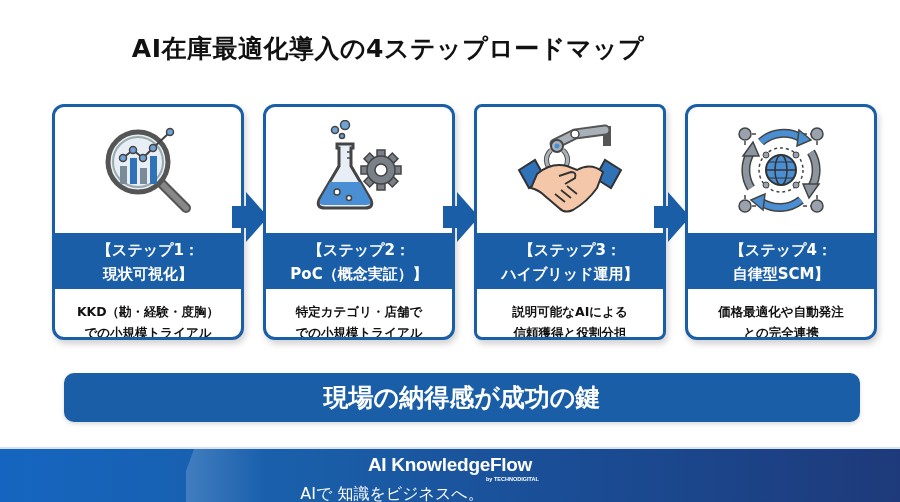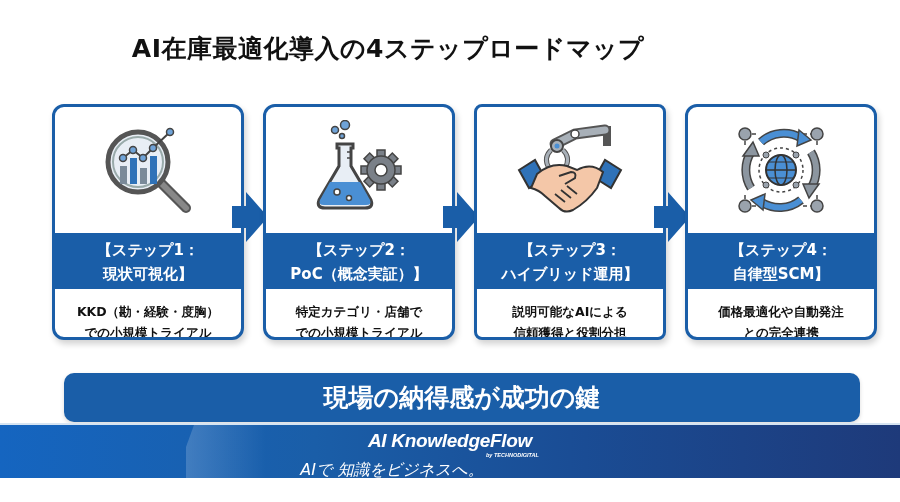--- a/index.html
+++ b/index.html
@@ -38,24 +38,23 @@
 
     .banner {
       position: absolute; left: 52px; top: 373px; width: 796px; height: 49px;
       background: #1a5ea8; border-radius: 10px;
       color: #fff; font-size: 25px; font-weight: bold; text-align: center; line-height: 49px;
       box-shadow: 0 2px 4px rgba(0,0,0,0.15);
       margin-left: 12px;
     }
 
     .footer {
-      position: absolute; left: 0; top: 423px; width: 900px; height: 55px;
+      position: absolute; left: 0; top: 447px; width: 900px; height: 55px;
       background: linear-gradient(90deg, #1565c0 0%, #1a5ea8 35%, #1a4c94 65%, #1e3a7a 100%);
       border-top: 2px solid #d6e4f2;
-      font-style: italic;
     }
     .footer .glow {
       position: absolute; left: 186px; top: 0; width: 80px; height: 55px;
       background: linear-gradient(90deg, rgba(255,255,255,0.18), rgba(255,255,255,0));
       clip-path: polygon(10% 0, 100% 0, 100% 100%, 0 100%, 0 40%);
     }
     .footer .brand {
       position: absolute; left: 0; top: 5px; width: 900px; text-align: center;
       color: #fff; font-size: 19px; font-weight: bold; font-family: "Liberation Sans", sans-serif;
       letter-spacing: -0.3px;

